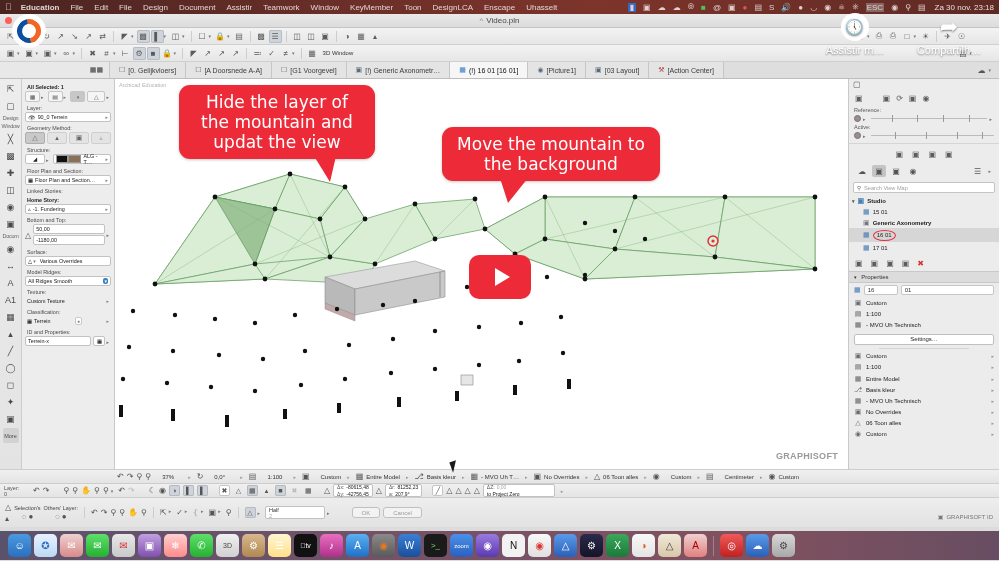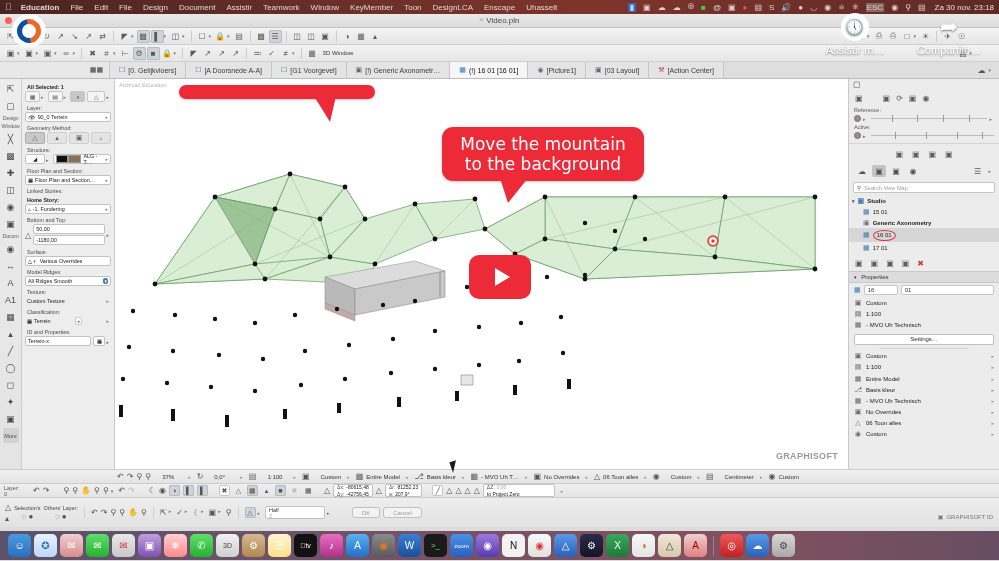--- a/index.html
+++ b/index.html
@@ -121,21 +121,21 @@
     position:absolute; background:#ec2a38; color:#fff; border-radius:11px;
     font-family:"DejaVu Sans", sans-serif; text-align:center; line-height:1.18;
     padding:7px 11px; box-shadow:0 1px 3px rgba(0,0,0,.22);
   }
   .callout .tail {
     position:absolute; width:0;height:0;
   }
   #callout1 { left:179px; top:85px; width:196px; font-size:17px; }
   #callout1 .tail { left:135px; bottom:-23px; border-left:16px solid transparent;
       border-right:6px solid transparent; border-top:26px solid #ec2a38; }
-  #callout2 { left:442px; top:127px; width:202px; font-size:17px; }
+  #callout2 { left:442px; top:127px; width:218px; font-size:17px; }
   #callout2 .tail { left:58px; bottom:-22px; border-left:8px solid transparent;
       border-right:20px solid transparent; border-top:25px solid #ec2a38; }
 
   .ytplay {
     position:absolute; left:469px; top:255px; width:62px; height:44px;
     background:#ec2a38; border-radius:10px; display:flex; align-items:center; justify-content:center;
   }
   .ytplay::after{ content:""; width:0;height:0;border-left:15px solid #fff;
     border-top:9px solid transparent;border-bottom:9px solid transparent; margin-left:4px }
 
@@ -683,20 +683,21 @@
           <circle cx="500" cy="152" r="2.2"></circle>
           <circle cx="530" cy="160" r="2.2"></circle>
       </g>
 
       <rect x="346" y="296" width="12" height="10" fill="#e6e6e6" stroke="#888" stroke-width="0.6"></rect>
     </svg>
 
     <span class="gslogo">GRAPHISOFT</span>
 
     <div class="callout" id="callout1" style="left:64px; top:6px">
+      <span>Hide the layer of the mountain and updat the view</span>
       <div class="tail"></div>
     </div>
 
     <div class="callout" id="callout2" style="left:327px; top:48px">
       <span>Move the mountain to the background</span>
       <div class="tail"></div>
     </div>
     <div class="ytplay" style="left:354px; top:176px"></div>
   </div>
 

